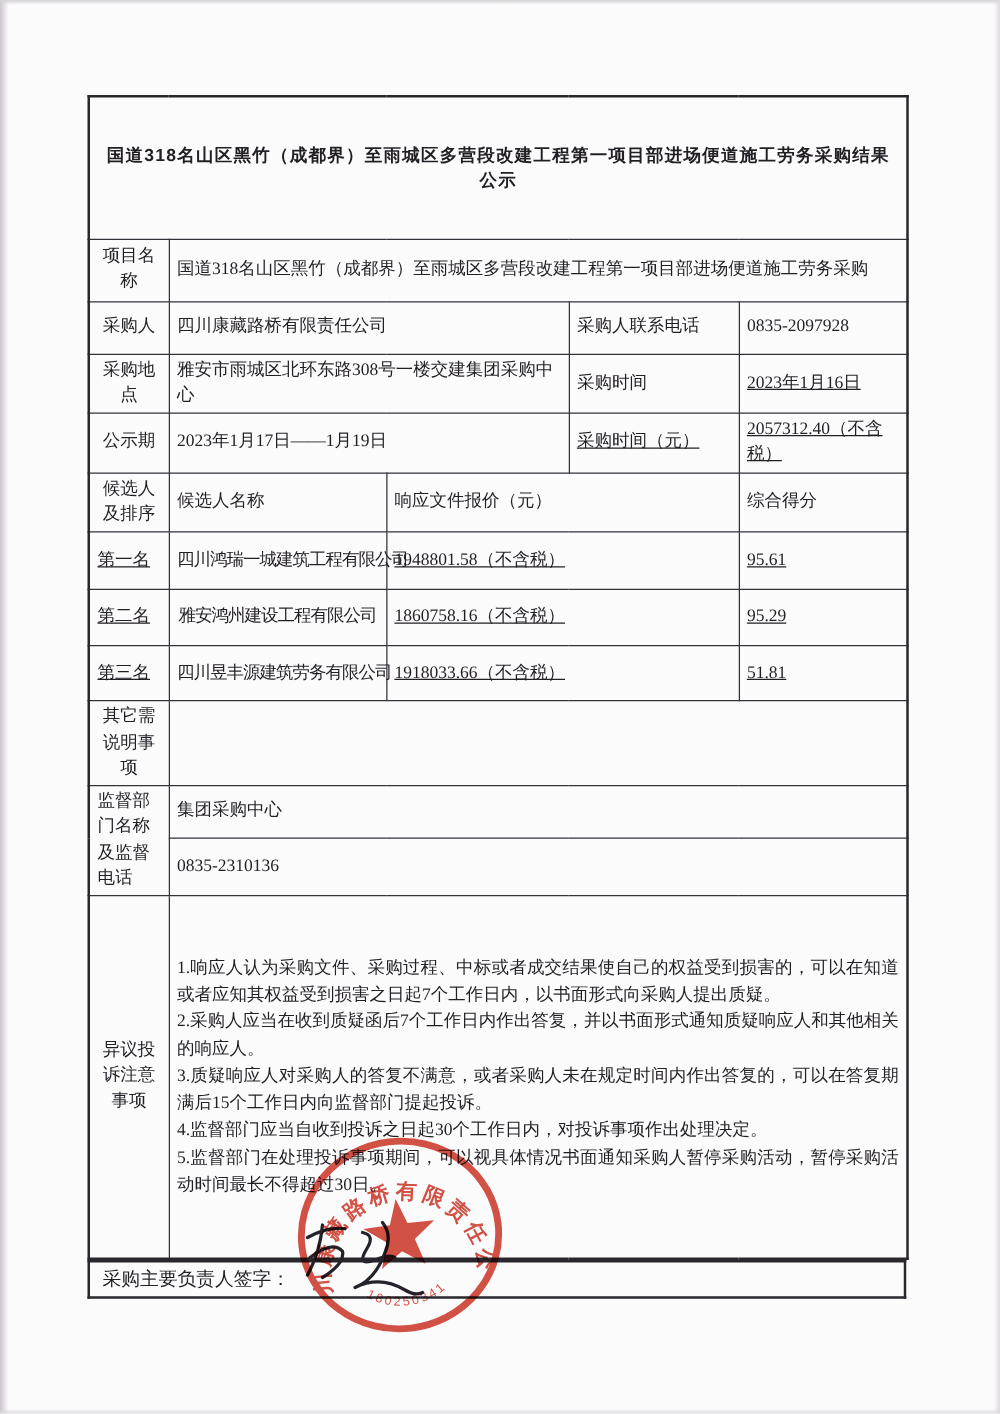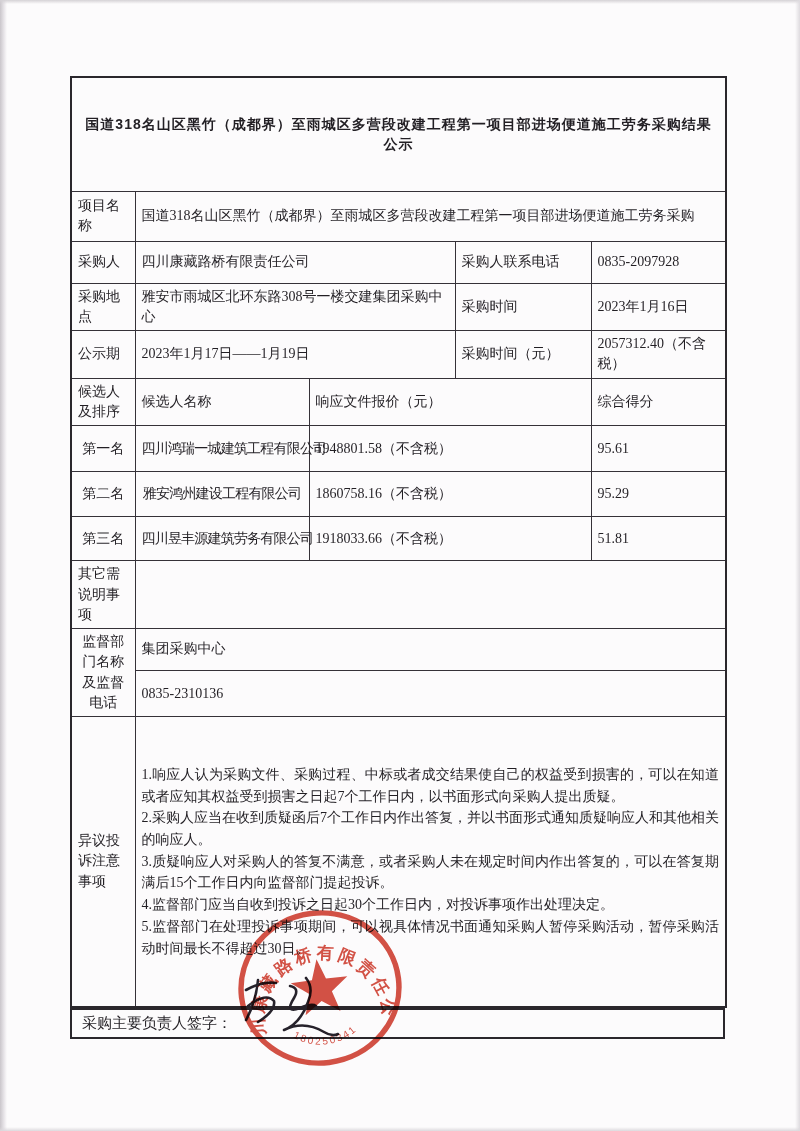--- a/index.html
+++ b/index.html
@@ -33,26 +33,26 @@
     font-size:14px;
     line-height:1.45;
     margin-top:48px;
   }
   td.title-cell{
     font-family:"Liberation Sans","DejaVu Sans",sans-serif;
     font-weight:700;font-size:23px;line-height:1.55;
     text-align:center;letter-spacing:1px;
     padding:10px 26px;
   }
-  td.lab{padding-left:6px;text-align:left;}
-  td.lab-c{text-align:center;}
+  td.lab{padding-left:6px;text-align:center;}
+  td.lab-c{text-align:left;}
   td.val-l{text-align:left;padding-left:8px;}
   td.val-c{text-align:left;}
   td.nowrap{white-space:nowrap;}
-  td.small{font-size:13px;}
+  td.small{font-size:13px;text-decoration:underline;}
   td.proj{font-size:13.5px;white-space:nowrap;padding-left:8px;}
   td.name-cell{font-size:13px;letter-spacing:-0.8px;white-space:nowrap;text-align:center;padding:2px;}
   td.obj{padding:8px 10px;font-size:14px;}
   .obj-item{text-align:justify;line-height:1.55;}
 
   table.sig{
     position:absolute;left:70px;top:1008px;width:655px;height:31px;
     border-collapse:collapse;table-layout:fixed;
     border:2px solid #2a272c;
   }

